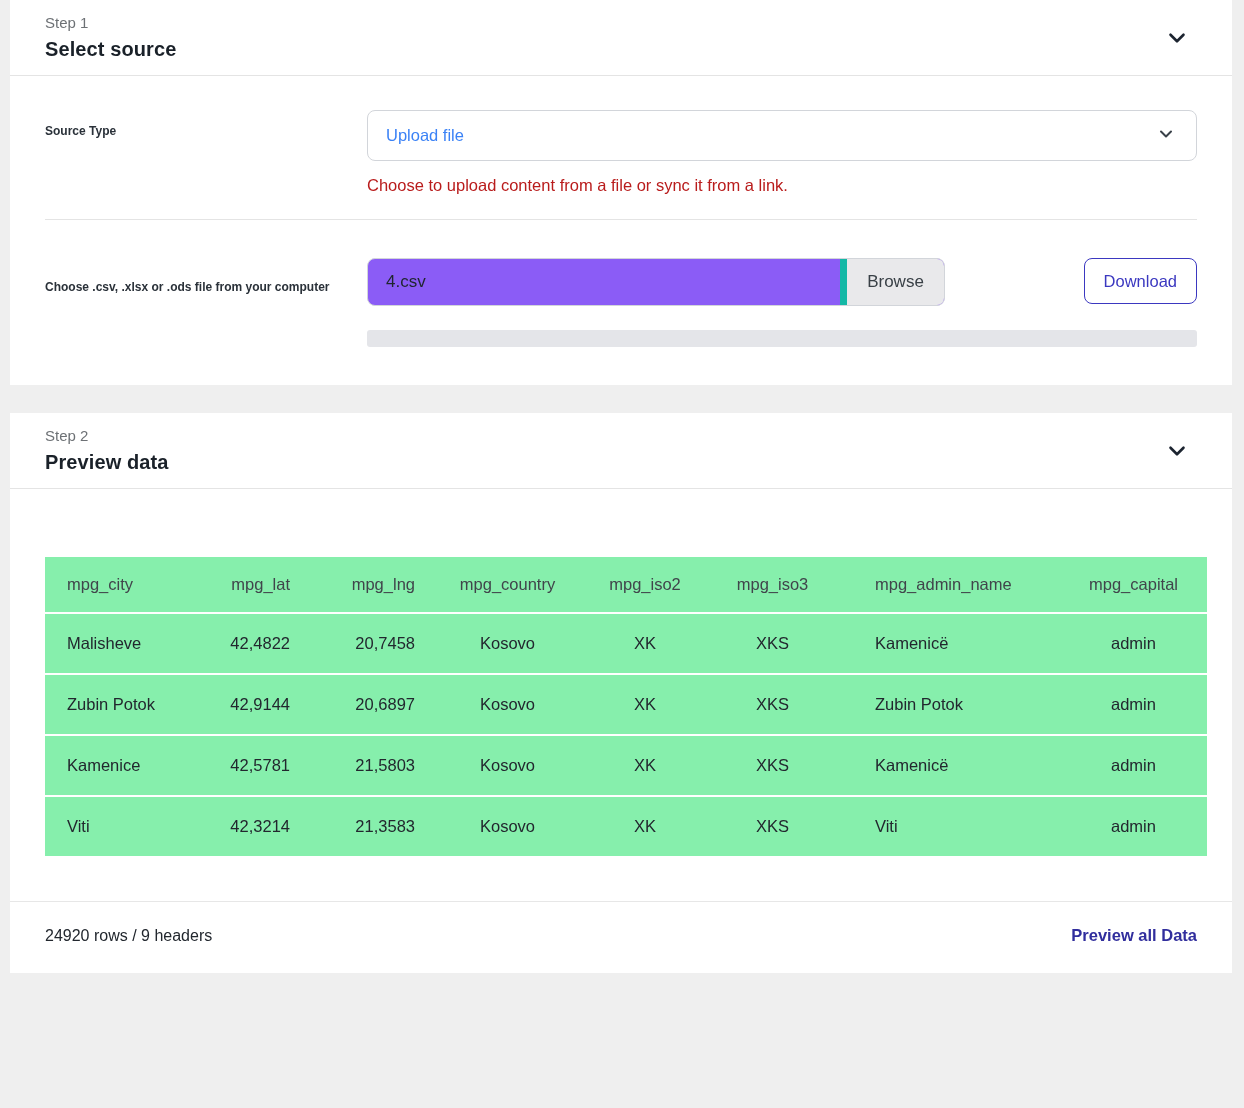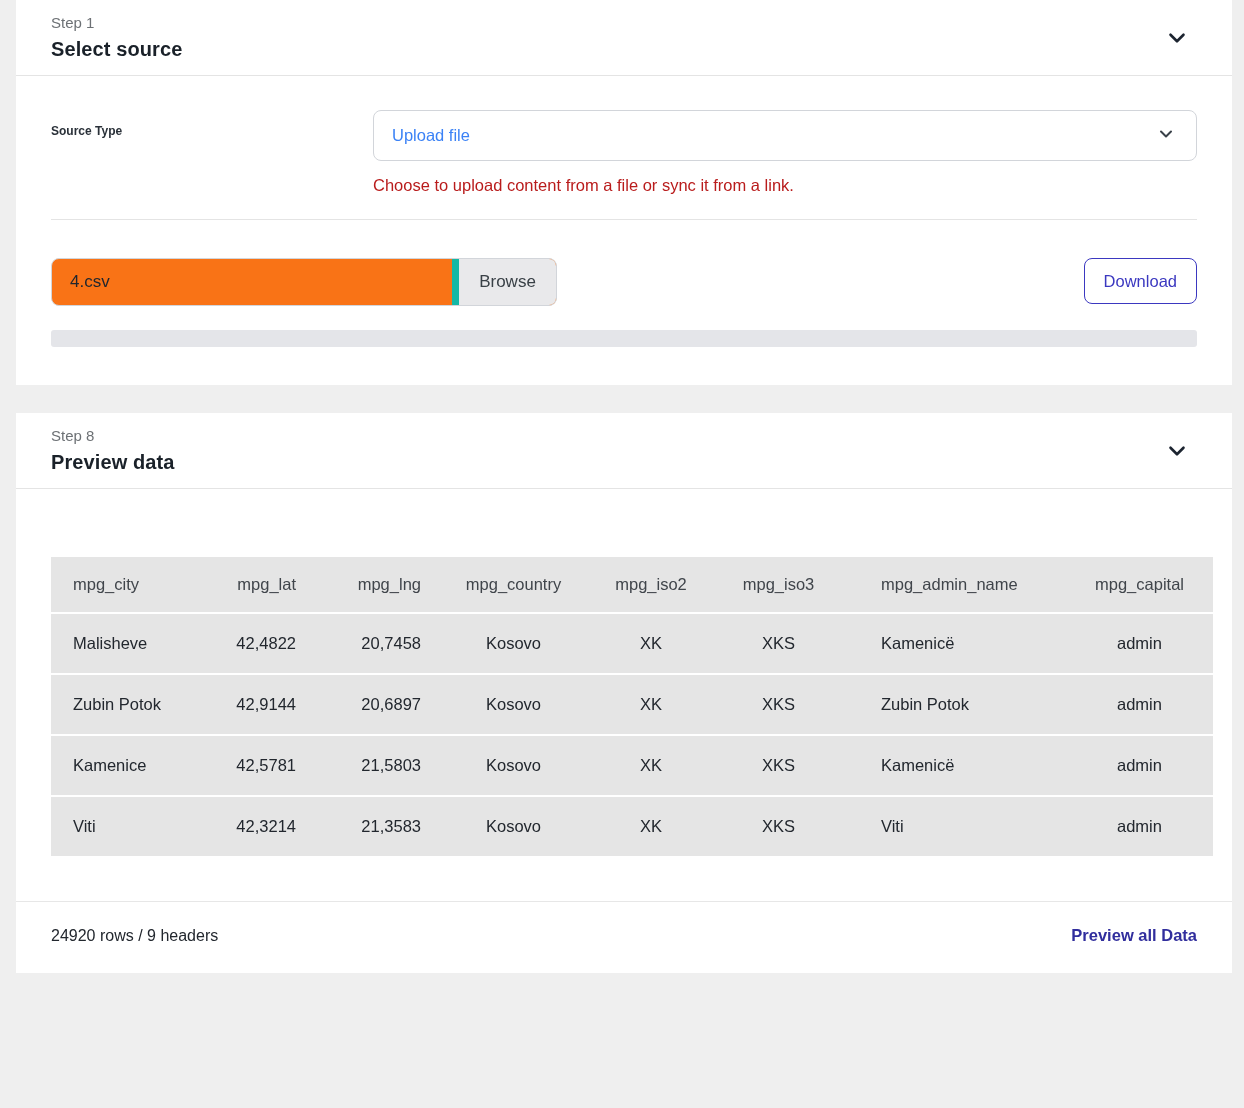--- a/index.html
+++ b/index.html
@@ -5,21 +5,21 @@
   * { margin:0; padding:0; box-sizing:border-box; }
   html,body { width:1244px; height:1108px; }
   body {
     background:#efefef;
     font-family:"Liberation Sans","DejaVu Sans",sans-serif;
     color:#22272e;
     overflow:hidden;
   }
   .card {
     background:#ffffff;
-    margin:0 12px 0 16px;
+    margin:0 12px 0 10px;
   }
   .card-header {
     padding:14px 38px 14px 35px;
     border-bottom:1px solid #e4e4e4;
     display:flex;
     align-items:center;
     justify-content:space-between;
   }
   .step-label { font-size:15px; color:#6d7175; margin-bottom:7px; }
   .card-title { font-size:20px; font-weight:700; color:#1a2129; letter-spacing:.1px; }
@@ -44,23 +44,23 @@
     display:flex; align-items:center; justify-content:space-between;
     padding:0 20px 0 18px;
     font-size:16.5px; color:#3b82f6;
     cursor:pointer;
   }
   .help-text { margin-top:15px; font-size:16.5px; color:#b91c1c; }
   .row-divider { border:none; border-top:1px solid #e4e4e4; margin:24px 0 38px 0; }
 
   .file-line { display:flex; align-items:flex-start; }
   .input-group {
-    display:flex; width:506px; height:48px;
+    display:flex; width:578px; height:48px;
     border:1px solid #d2d5da; border-radius:8px;
-    overflow:hidden; background:#f97316;
+    overflow:hidden; background:#8b5cf6;
   }
   .file-input {
     flex:1; border:none; outline:none;
     font-size:17px; color:#1f262e;
     padding:0 18px;
     font-family:inherit;
     background:transparent;
   }
   .browse-btn {
     width:104px;
@@ -87,21 +87,21 @@
   }
 
   .gap { height:28px; }
 
   
   .card2-body { padding:68px 35px 0 35px; }
   .preview-table {
     width:100%;
     border-collapse:collapse;
     table-layout:fixed;
-    background:#e5e5e5;
+    background:#86efac;
     font-size:16.5px;
   }
   .preview-table th {
     font-weight:400; color:#40454b;
     padding:18px 0;
     border-bottom:2px solid #ffffff;
   }
   .preview-table td {
     color:#22272e;
     padding:18px 0;
@@ -158,40 +158,41 @@
               </svg>
           </span>
         </div>
         <div class="help-text">Choose to upload content from a file or sync it from a link.</div>
       </div>
     </div>
 
     <hr class="row-divider">
 
     <div class="field-row row2">
+      <div class="field-label">Choose .csv, .xlsx or .ods file from your computer</div>
       <div class="field-control">
         <div class="file-line">
           <div class="input-group">
             <input class="file-input" type="text" value="4.csv" style="">
             <button class="browse-btn">Browse</button>
           </div>
           <button class="download-btn">Download</button>
         </div>
         <div class="progress-bar"></div>
       </div>
     </div>
   </div>
 </section>
 
 <div class="gap"></div>
 
 <section class="card">
   <div class="card-header">
     <div>
-      <div class="step-label">Step 8</div>
+      <div class="step-label">Step 2</div>
       <div class="card-title">Preview data</div>
     </div>
     <button class="chev-btn">
       <span>
         <svg width="26" height="26" viewBox="0 0 24 24" fill="none" stroke="#1c2430" stroke-width="2.4" stroke-linecap="round" stroke-linejoin="round">
             <polyline points="6 9 12 15 18 9"></polyline>
           </svg>
       </span>
     </button>
   </div>

